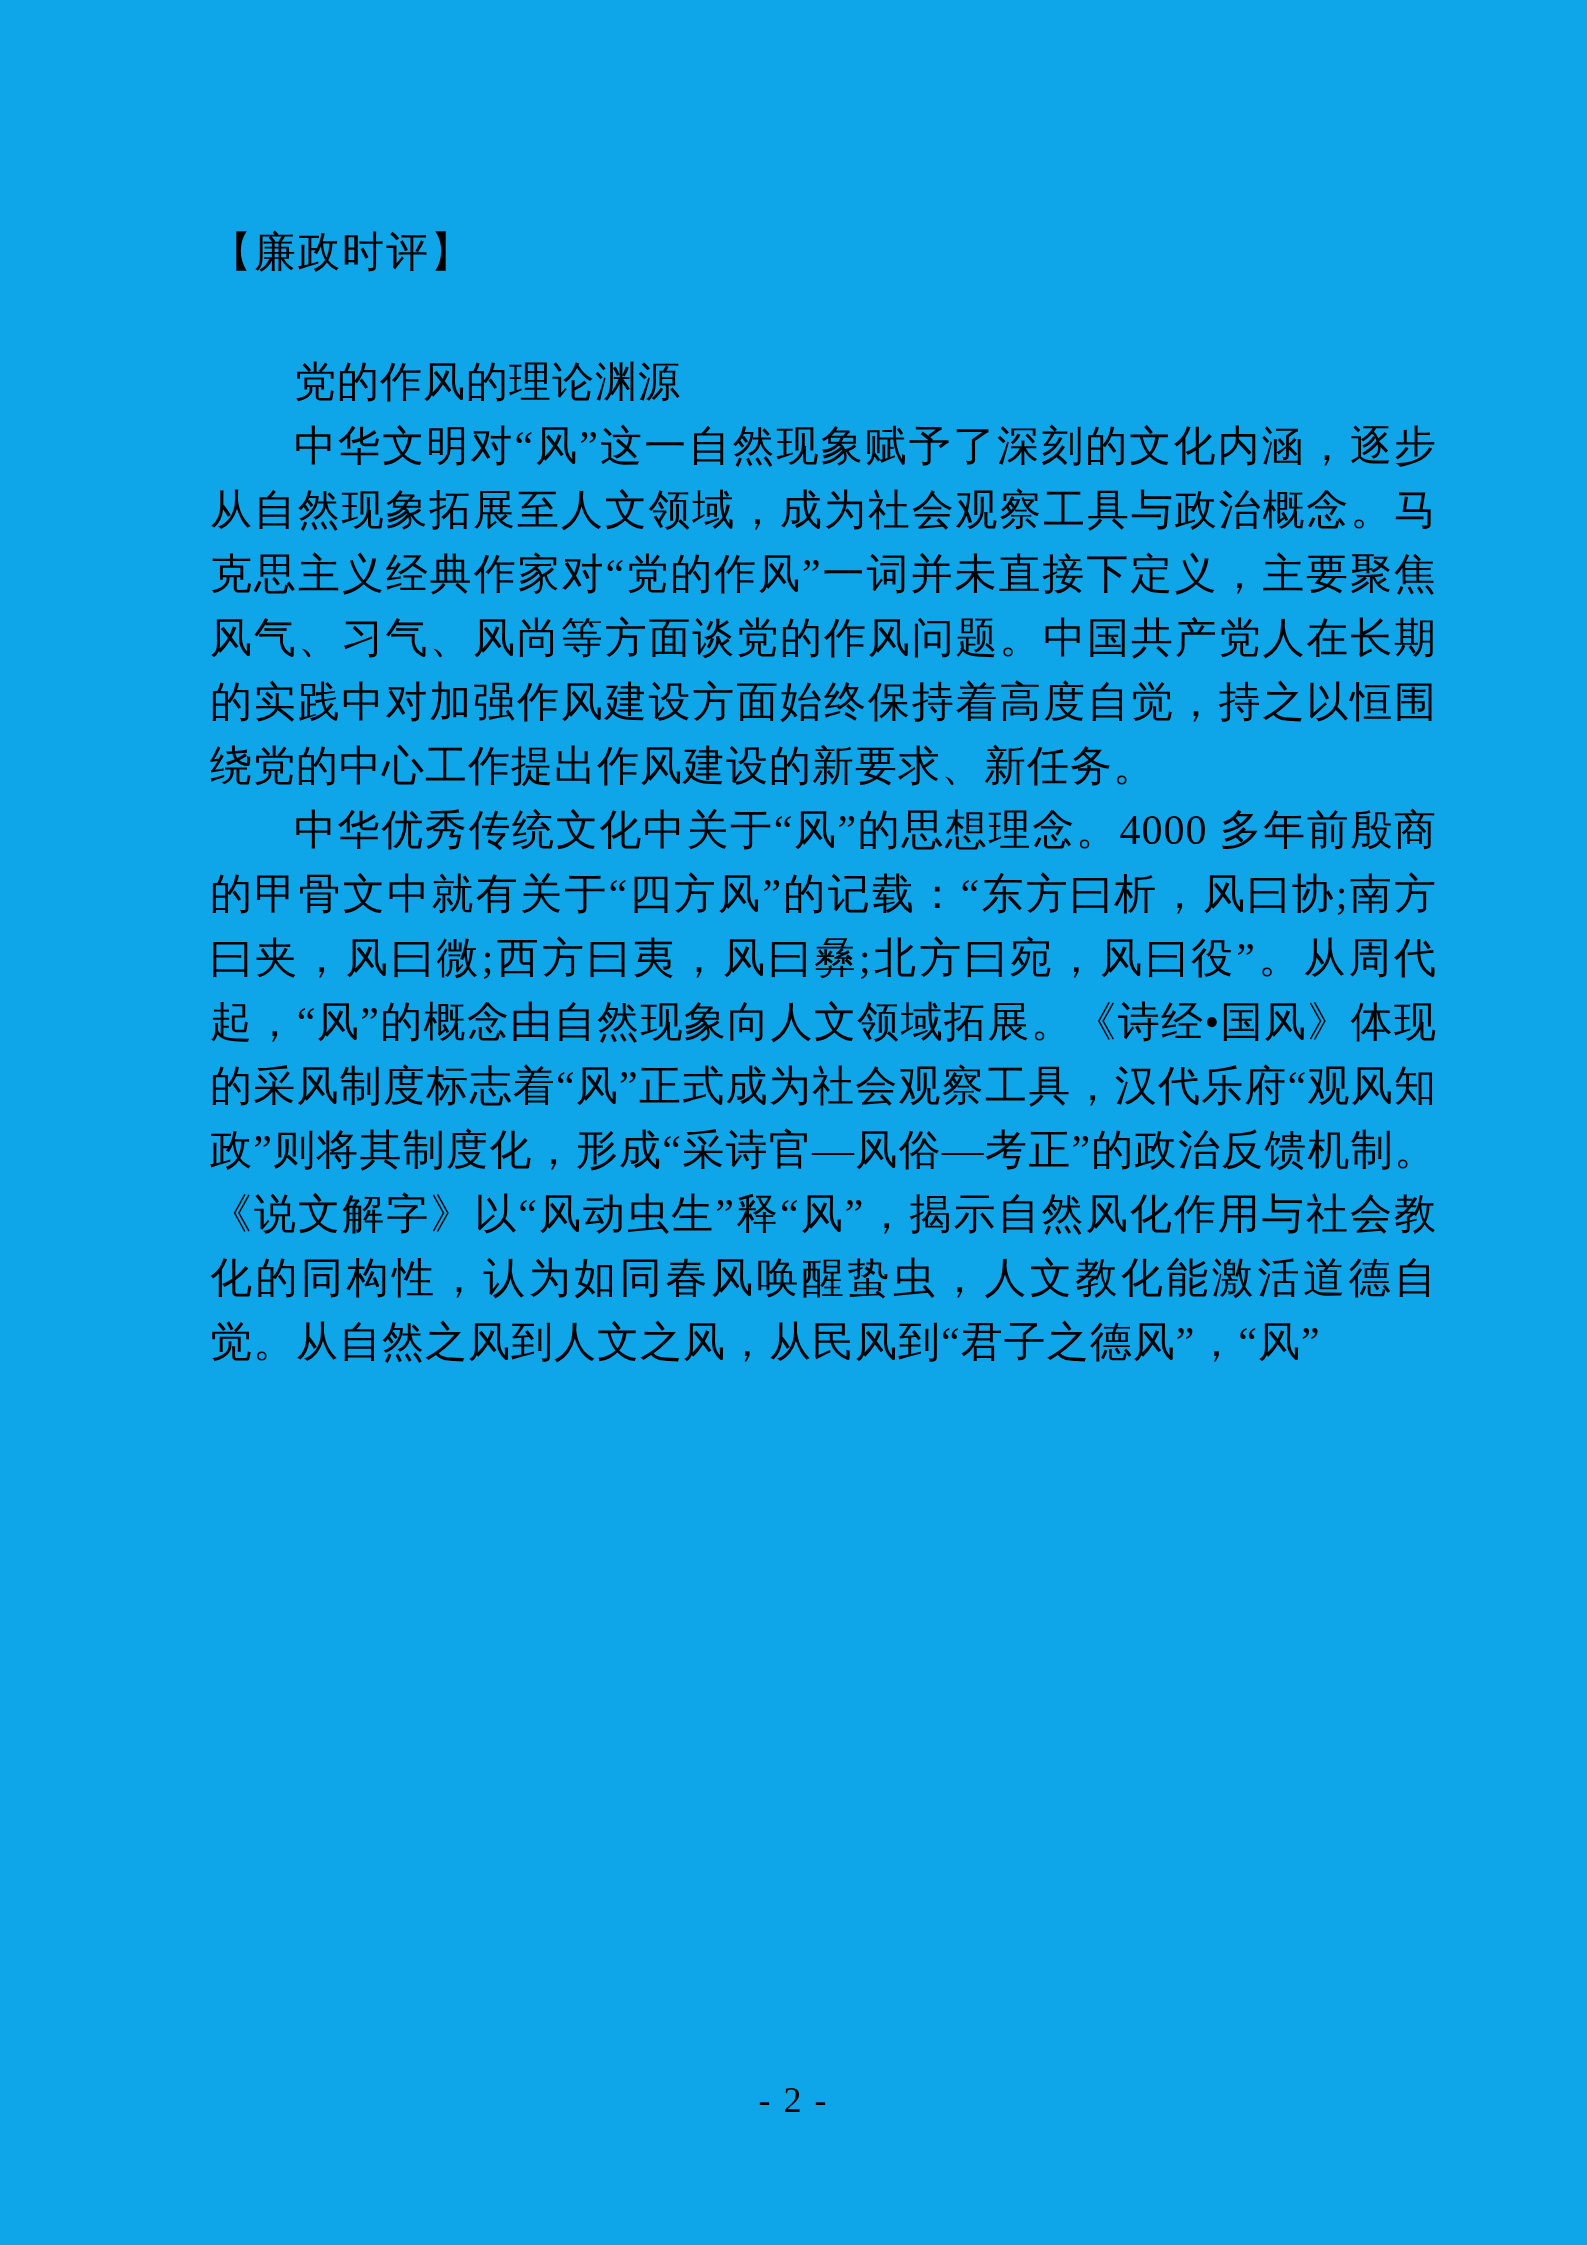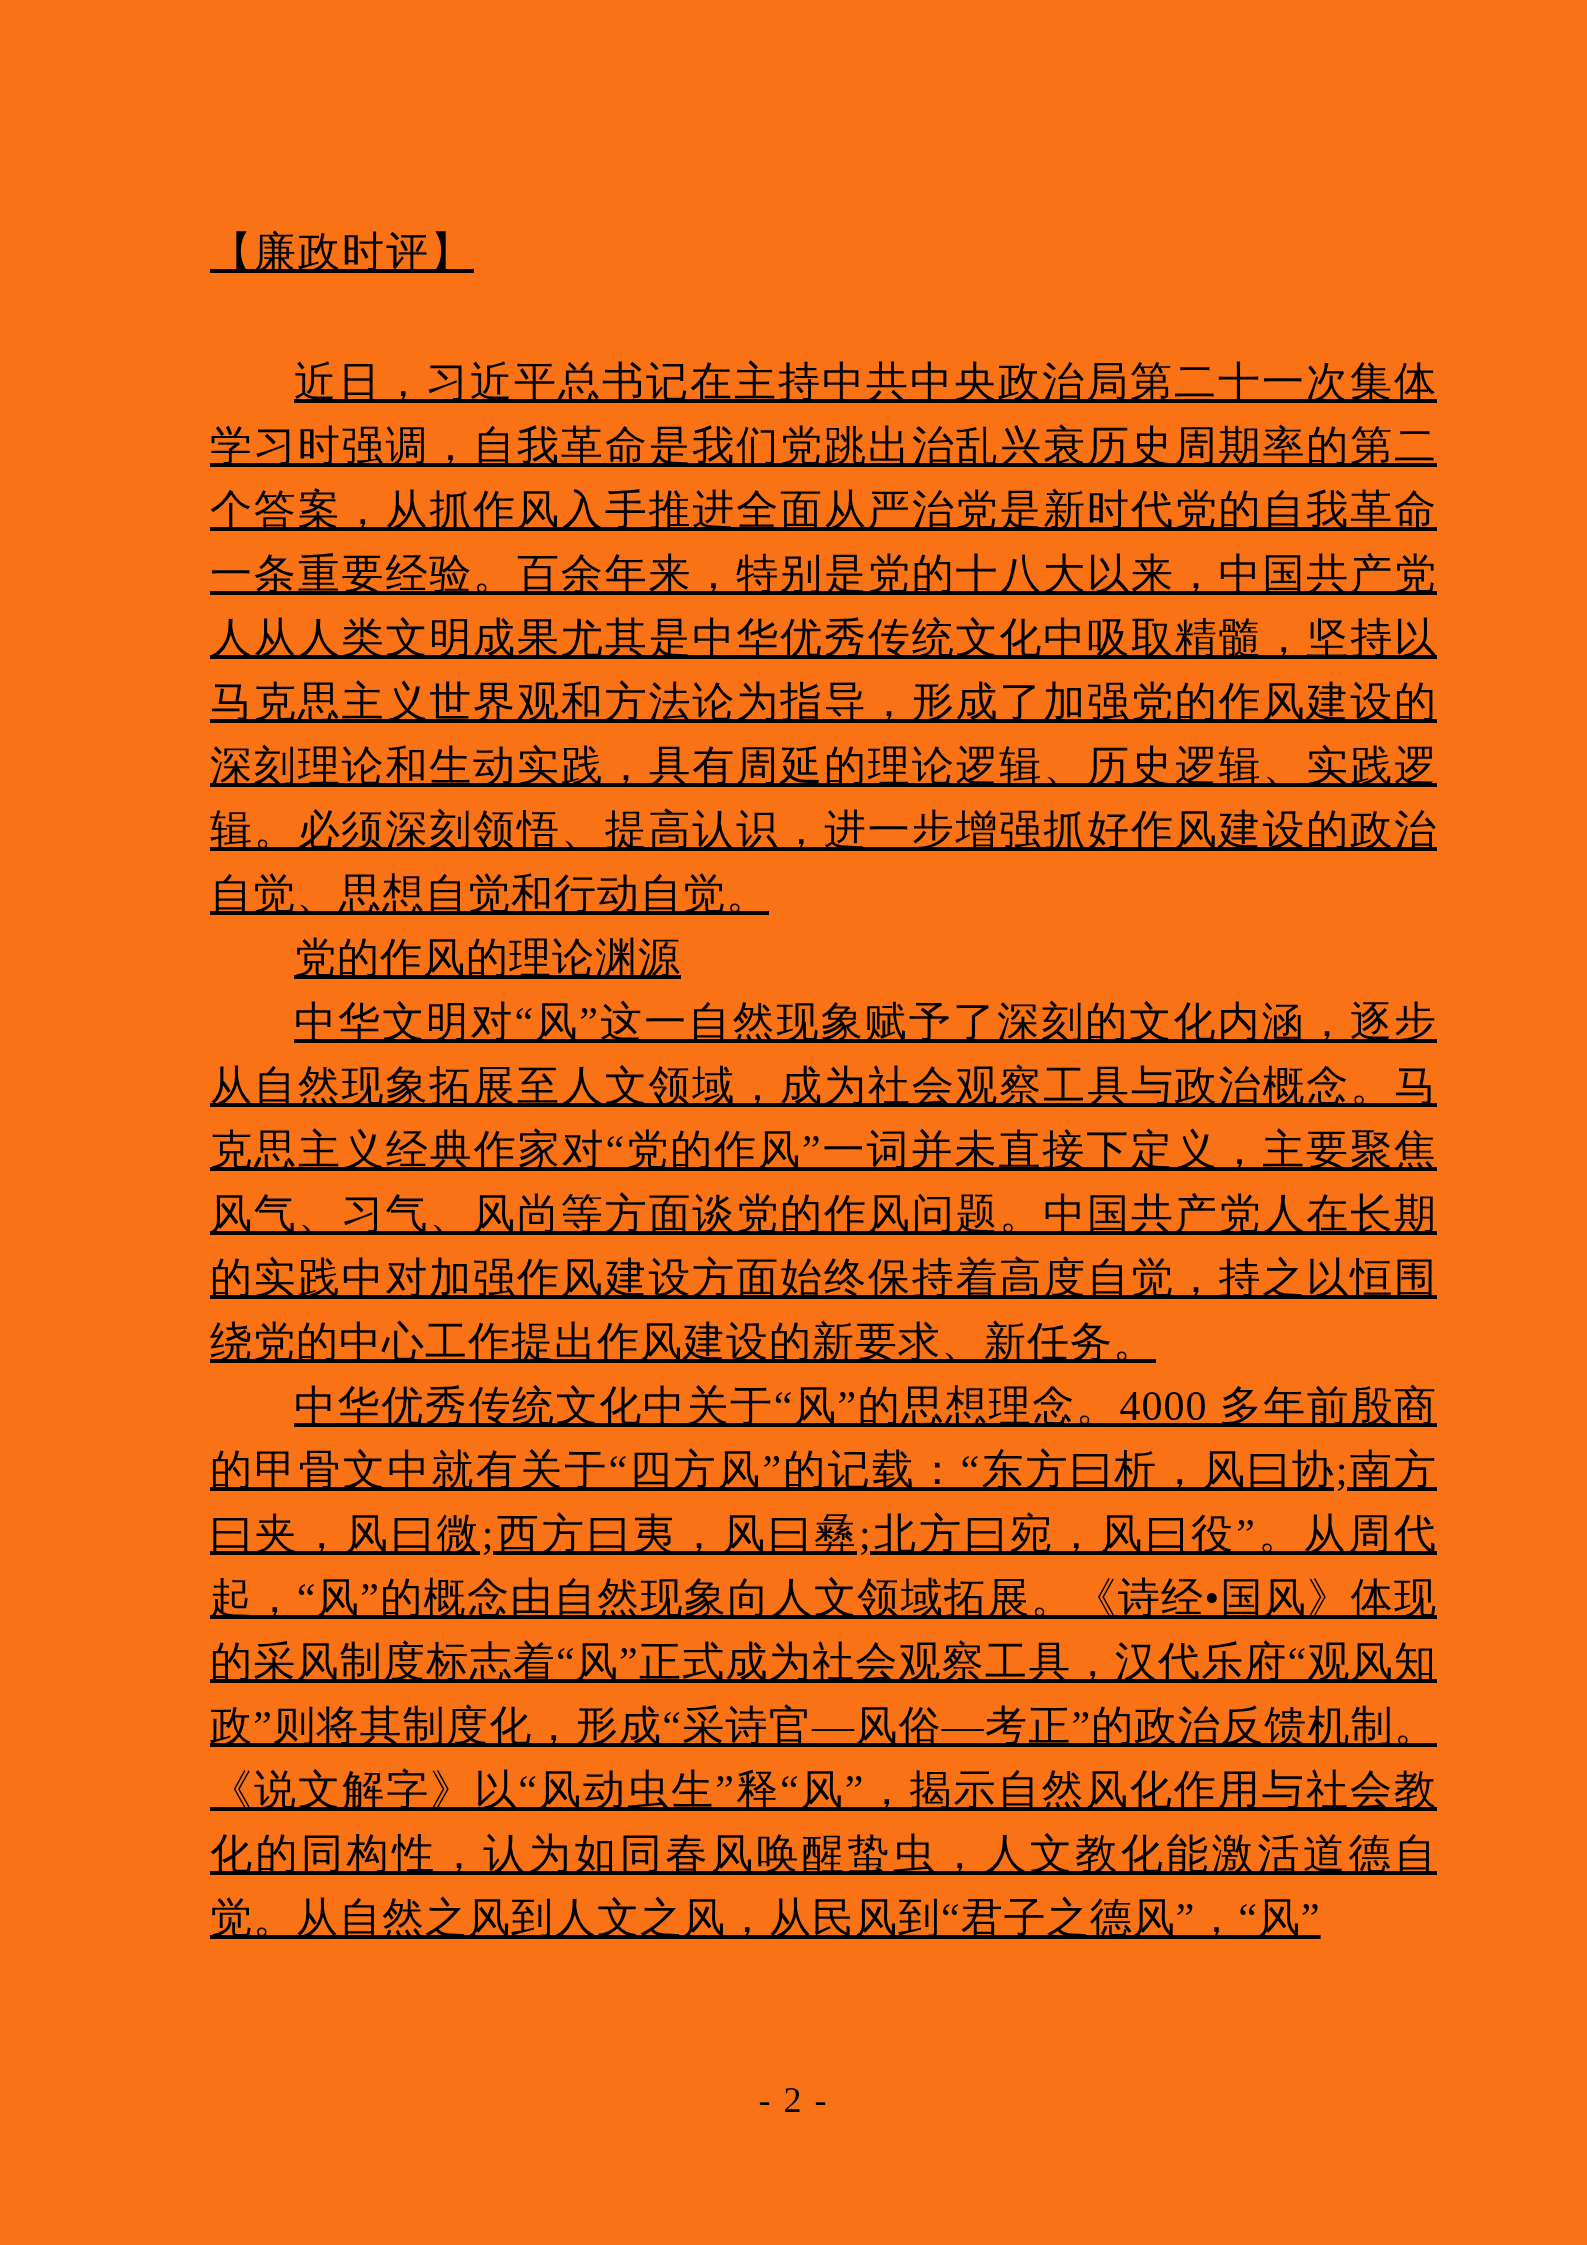--- a/index.html
+++ b/index.html
@@ -4,27 +4,26 @@
 <style>
   html, body {
     margin: 0;
     padding: 0;
     background: #ffffff;
   }
   .page {
     position: relative;
     width: 1587px;
     height: 2245px;
-    background: #f97316;
+    background: #0ea5e9;
     box-sizing: border-box;
     padding: 230px 150px 0 210px;
     font-family: "Liberation Serif", "DejaVu Serif", serif;
     color: #000000;
     overflow: hidden;
-    text-decoration: underline;
   }
   .category-tag {
     font-size: 42px;
     line-height: 44px;
     letter-spacing: 2px;
     text-align: left;
   }
   .doc-title {
     margin-top: 60px;
     font-size: 50px;
@@ -62,21 +61,20 @@
 </style>
 </head>
 <body>
 
 <div class="page">
 
   <div class="category-tag">【廉政时评】</div>
 
 
   <div class="doc-body">
-      <p class="body-paragraph">近日，习近平总书记在主持中共中央政治局第二十一次集体学习时强调，自我革命是我们党跳出治乱兴衰历史周期率的第二个答案，从抓作风入手推进全面从严治党是新时代党的自我革命一条重要经验。百余年来，特别是党的十八大以来，中国共产党人从人类文明成果尤其是中华优秀传统文化中吸取精髓，坚持以马克思主义世界观和方法论为指导，形成了加强党的作风建设的深刻理论和生动实践，具有周延的理论逻辑、历史逻辑、实践逻辑。必须深刻领悟、提高认识，进一步增强抓好作风建设的政治自觉、思想自觉和行动自觉。</p>
       <p class="subheading">党的作风的理论渊源</p>
       <p class="body-paragraph">中华文明对“风”这一自然现象赋予了深刻的文化内涵，逐步从自然现象拓展至人文领域，成为社会观察工具与政治概念。马克思主义经典作家对“党的作风”一词并未直接下定义，主要聚焦风气、习气、风尚等方面谈党的作风问题。中国共产党人在长期的实践中对加强作风建设方面始终保持着高度自觉，持之以恒围绕党的中心工作提出作风建设的新要求、新任务。</p>
       <p class="body-paragraph">中华优秀传统文化中关于“风”的思想理念。4000 多年前殷商的甲骨文中就有关于“四方风”的记载：“东方曰析，风曰协;南方曰夹，风曰微;西方曰夷，风曰彝;北方曰宛，风曰役”。从周代起，“风”的概念由自然现象向人文领域拓展。《诗经•国风》体现的采风制度标志着“风”正式成为社会观察工具，汉代乐府“观风知政”则将其制度化，形成“采诗官—风俗—考正”的政治反馈机制。《说文解字》以“风动虫生”释“风”，揭示自然风化作用与社会教化的同构性，认为如同春风唤醒蛰虫，人文教化能激活道德自觉。从自然之风到人文之风，从民风到“君子之德风”，“风”</p>
     </div>
 
   <div class="page-footer">- 2 -</div>
 
 </div>
 
 </body></html>

